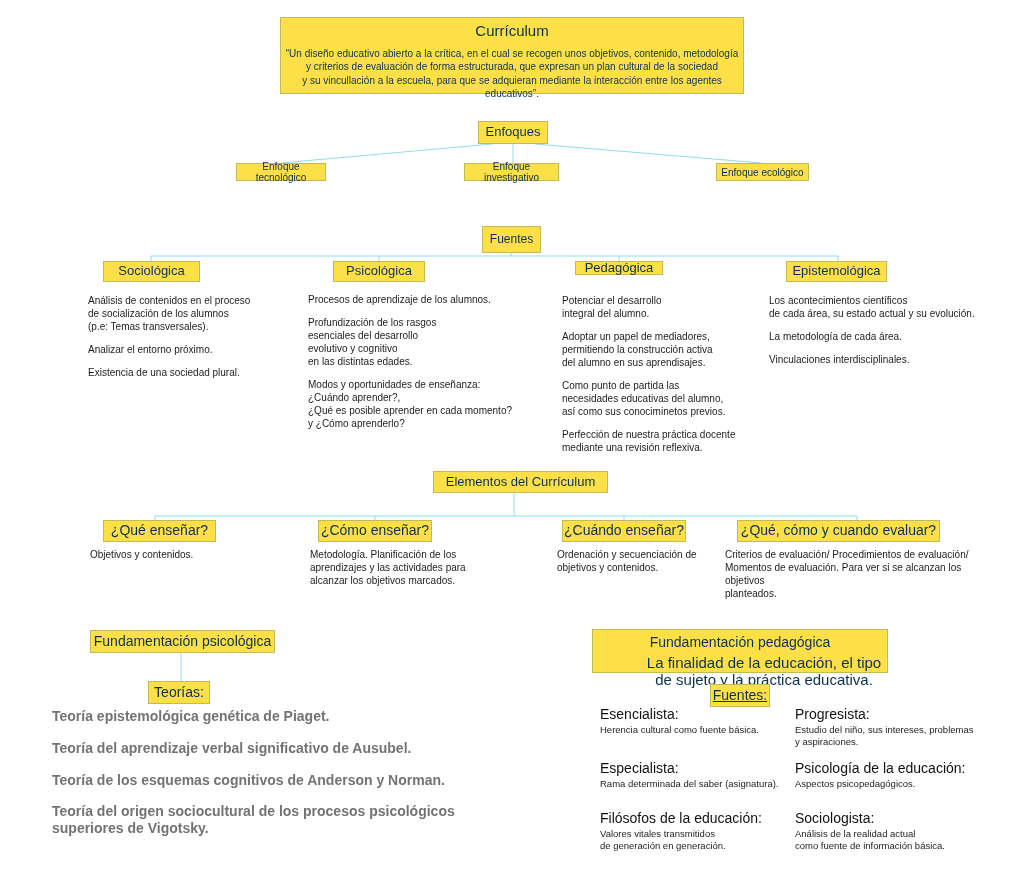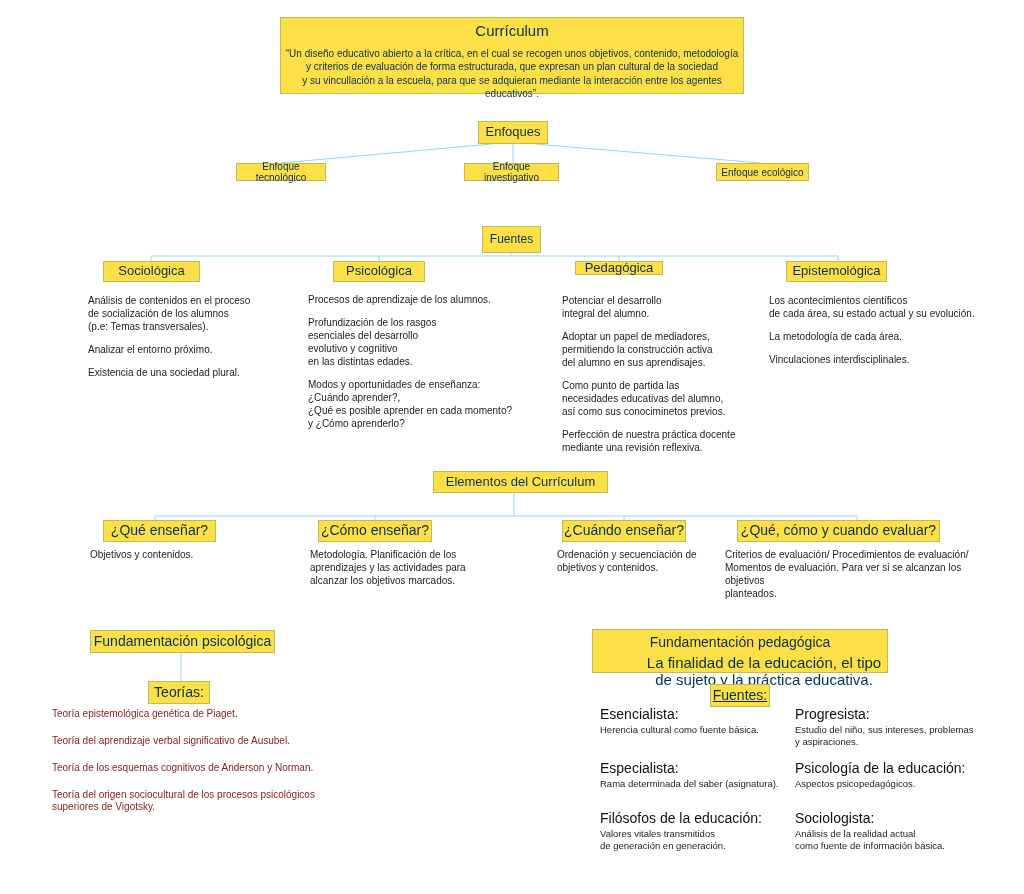--- a/index.html
+++ b/index.html
@@ -11,21 +11,21 @@
   .node{
     position:absolute;background:#fde047;border:1px solid rgba(6,80,120,0.25);
     box-sizing:border-box;display:flex;align-items:center;justify-content:center;
     color:#0a3152;text-align:center;line-height:1.1;cursor:default;
   }
   .node.big{flex-direction:column;justify-content:flex-start;padding-top:5px;}
   .quote{font-size:10px;margin-top:7px;white-space:pre-line;color:#0a3152;line-height:1.35;}
   .txt{position:absolute;font-size:10px;line-height:1.3;color:#1c1c1c;}
   .txt p{margin:0 0 10px 0;white-space:pre-line;}
   .desc{position:absolute;font-size:10px;line-height:1.3;color:#1c1c1c;white-space:pre-line;}
-  .theories{position:absolute;font-size:10px;color:#7f1d1d;}
+  .theories{position:absolute;font-size:14px;color:#737373;font-weight:bold;}
   .theories p{margin:0 0 15px 0;white-space:pre-line;line-height:1.2;}
   .fuente-item{position:absolute;width:190px;}
   .fuente-item h4{margin:0 0 2px 0;font-size:14px;font-weight:400;color:#111;}
   .fuente-item div{font-size:9.5px;line-height:1.3;white-space:pre-line;color:#1c1c1c;}
   .f15{font-size:15px;} .f14{font-size:14px;} .f13{font-size:13px;} .f12{font-size:12px;} .f10{font-size:10px;}
   .subtitle{font-size:15px;margin-top:5px;white-space:pre-line;padding-left:48px;}
 </style>
 </head>
 <body>
 

